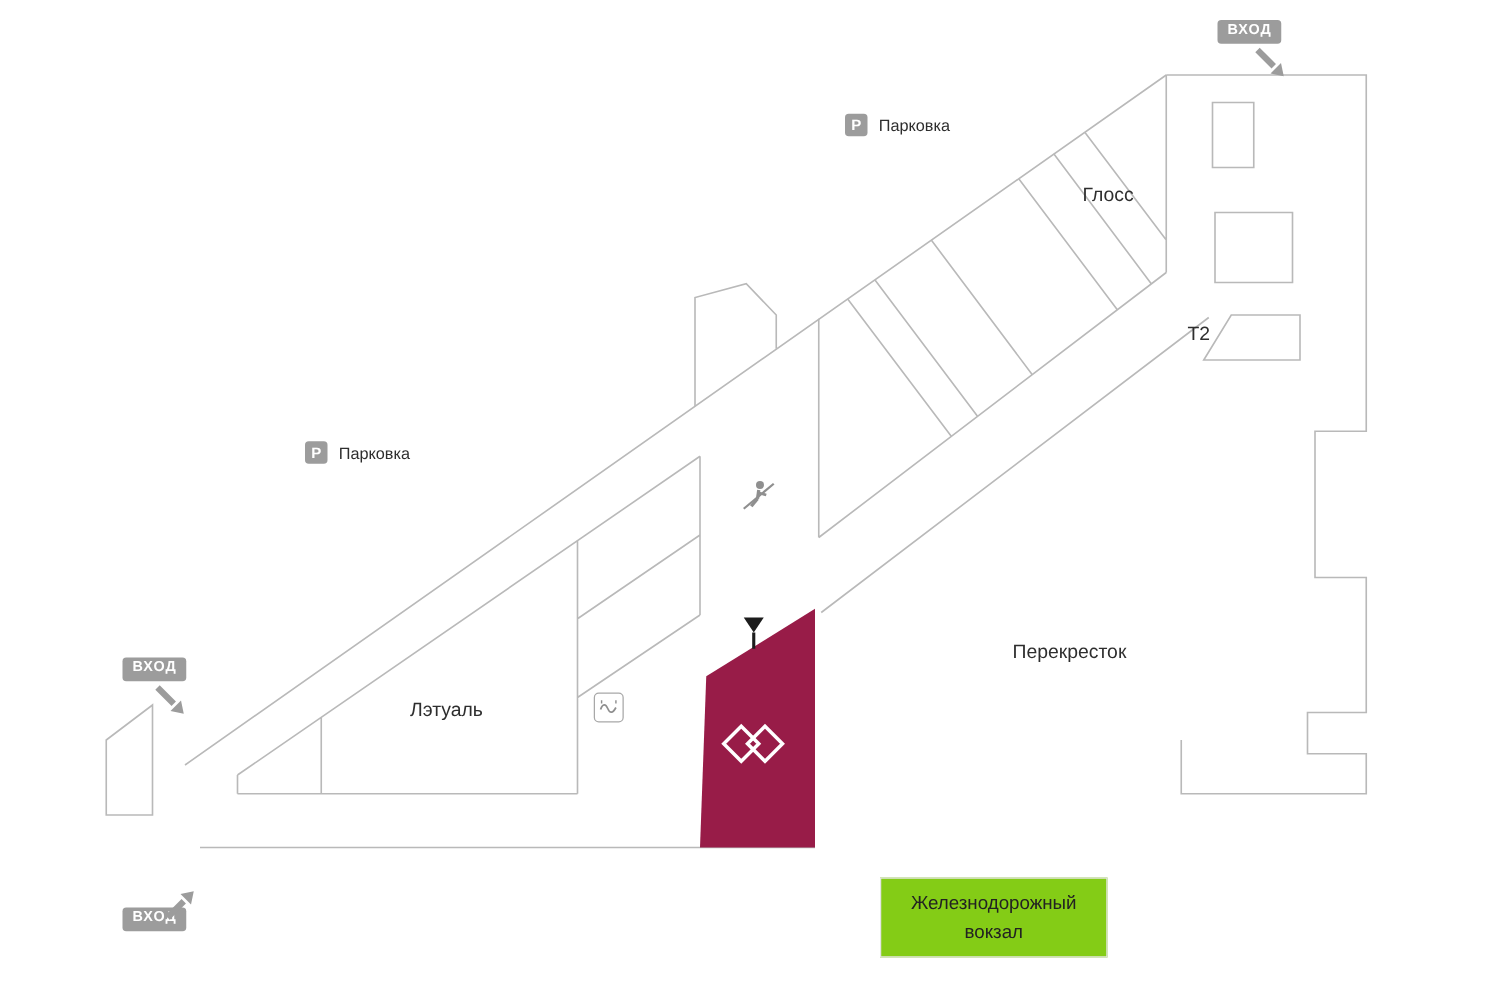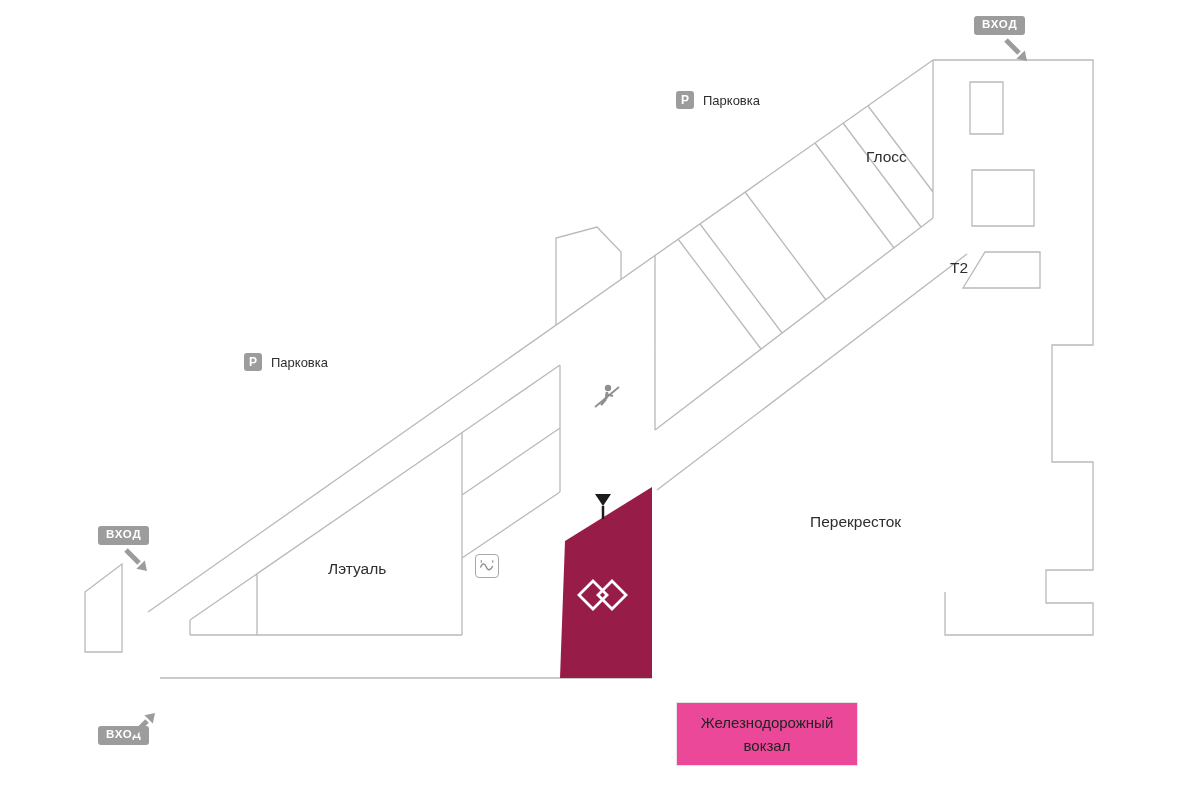--- a/index.html
+++ b/index.html
@@ -14,22 +14,22 @@
   .arrow{position:absolute;width:32px;height:32px;}
   .parking{position:absolute;display:flex;align-items:center;gap:9px;}
   .parking-ico{
     width:18px;height:18px;background:#9c9c9c;border-radius:3px;
     color:#ffffff;font-size:12px;font-weight:bold;
     display:flex;align-items:center;justify-content:center;line-height:1;
   }
   .parking-txt{font-size:13px;color:#2e2e2e;}
   .maplabel{position:absolute;font-size:15.5px;color:#2e2e2e;white-space:nowrap;}
   .station{
-    position:absolute;left:676px;top:702px;width:180px;height:62px;
-    background:#ec4899;border:1px solid #e4e4e4;
+    position:absolute;left:704px;top:702px;width:180px;height:62px;
+    background:#84cc16;border:1px solid #e4e4e4;
     display:flex;flex-direction:column;align-items:center;justify-content:center;
     font-size:15px;color:#222222;line-height:1.55;
   }
   .svcbox{
     position:absolute;left:475px;top:554px;width:24px;height:24px;
     border:1.3px solid #a8a8a8;border-radius:4px;background:#ffffff;
     display:flex;align-items:center;justify-content:center;box-sizing:border-box;
   }
 </style>
 </head>

